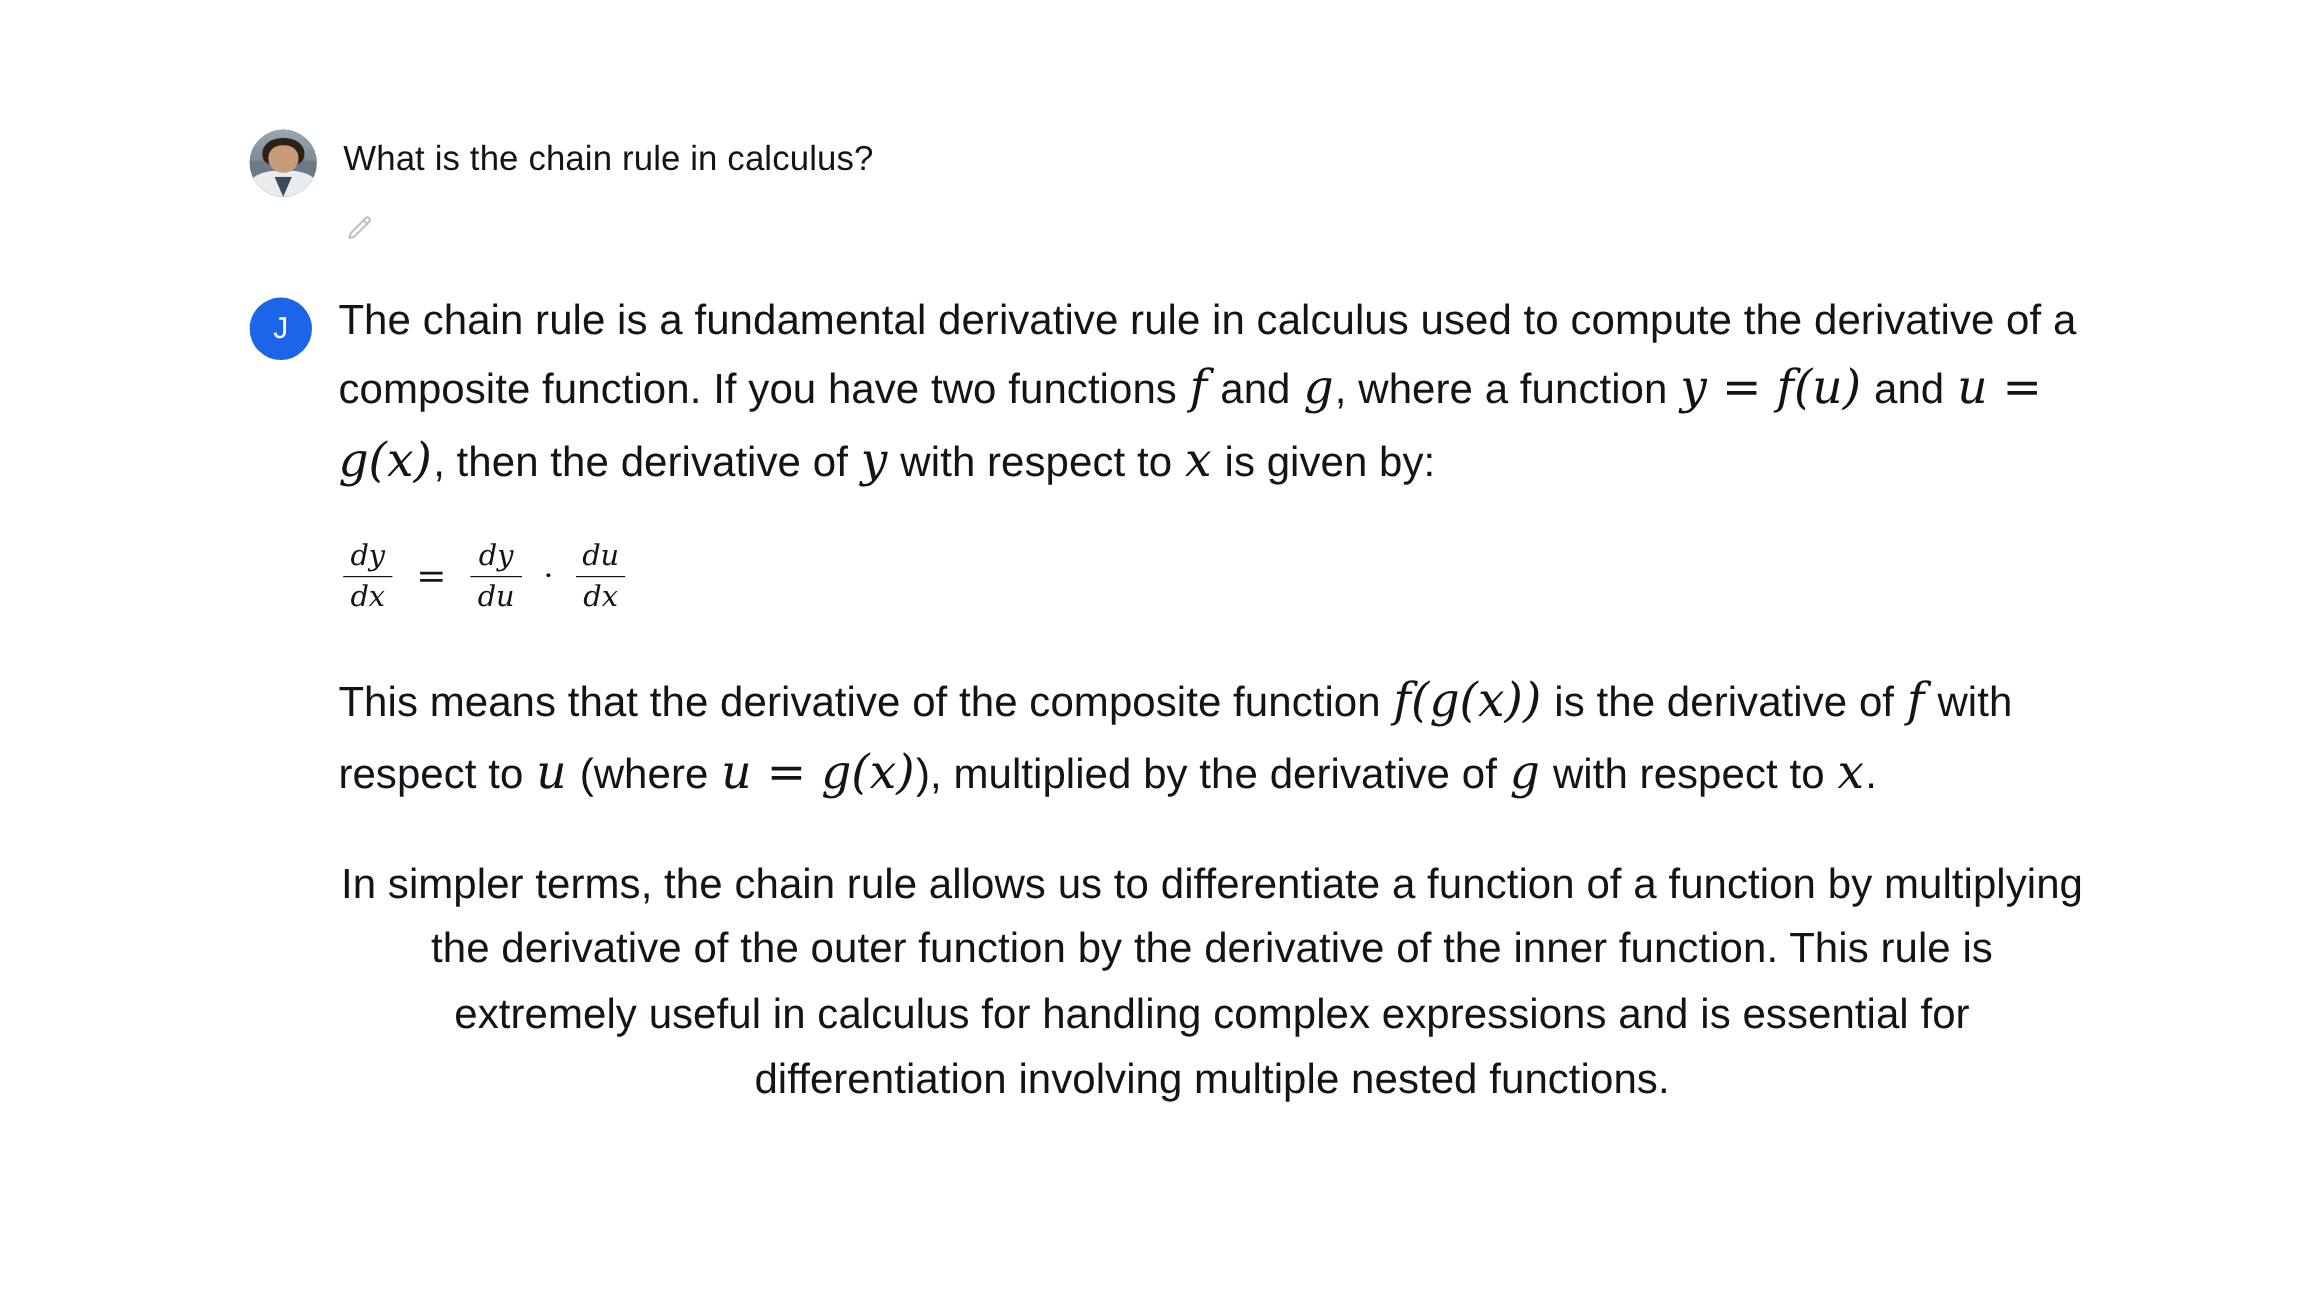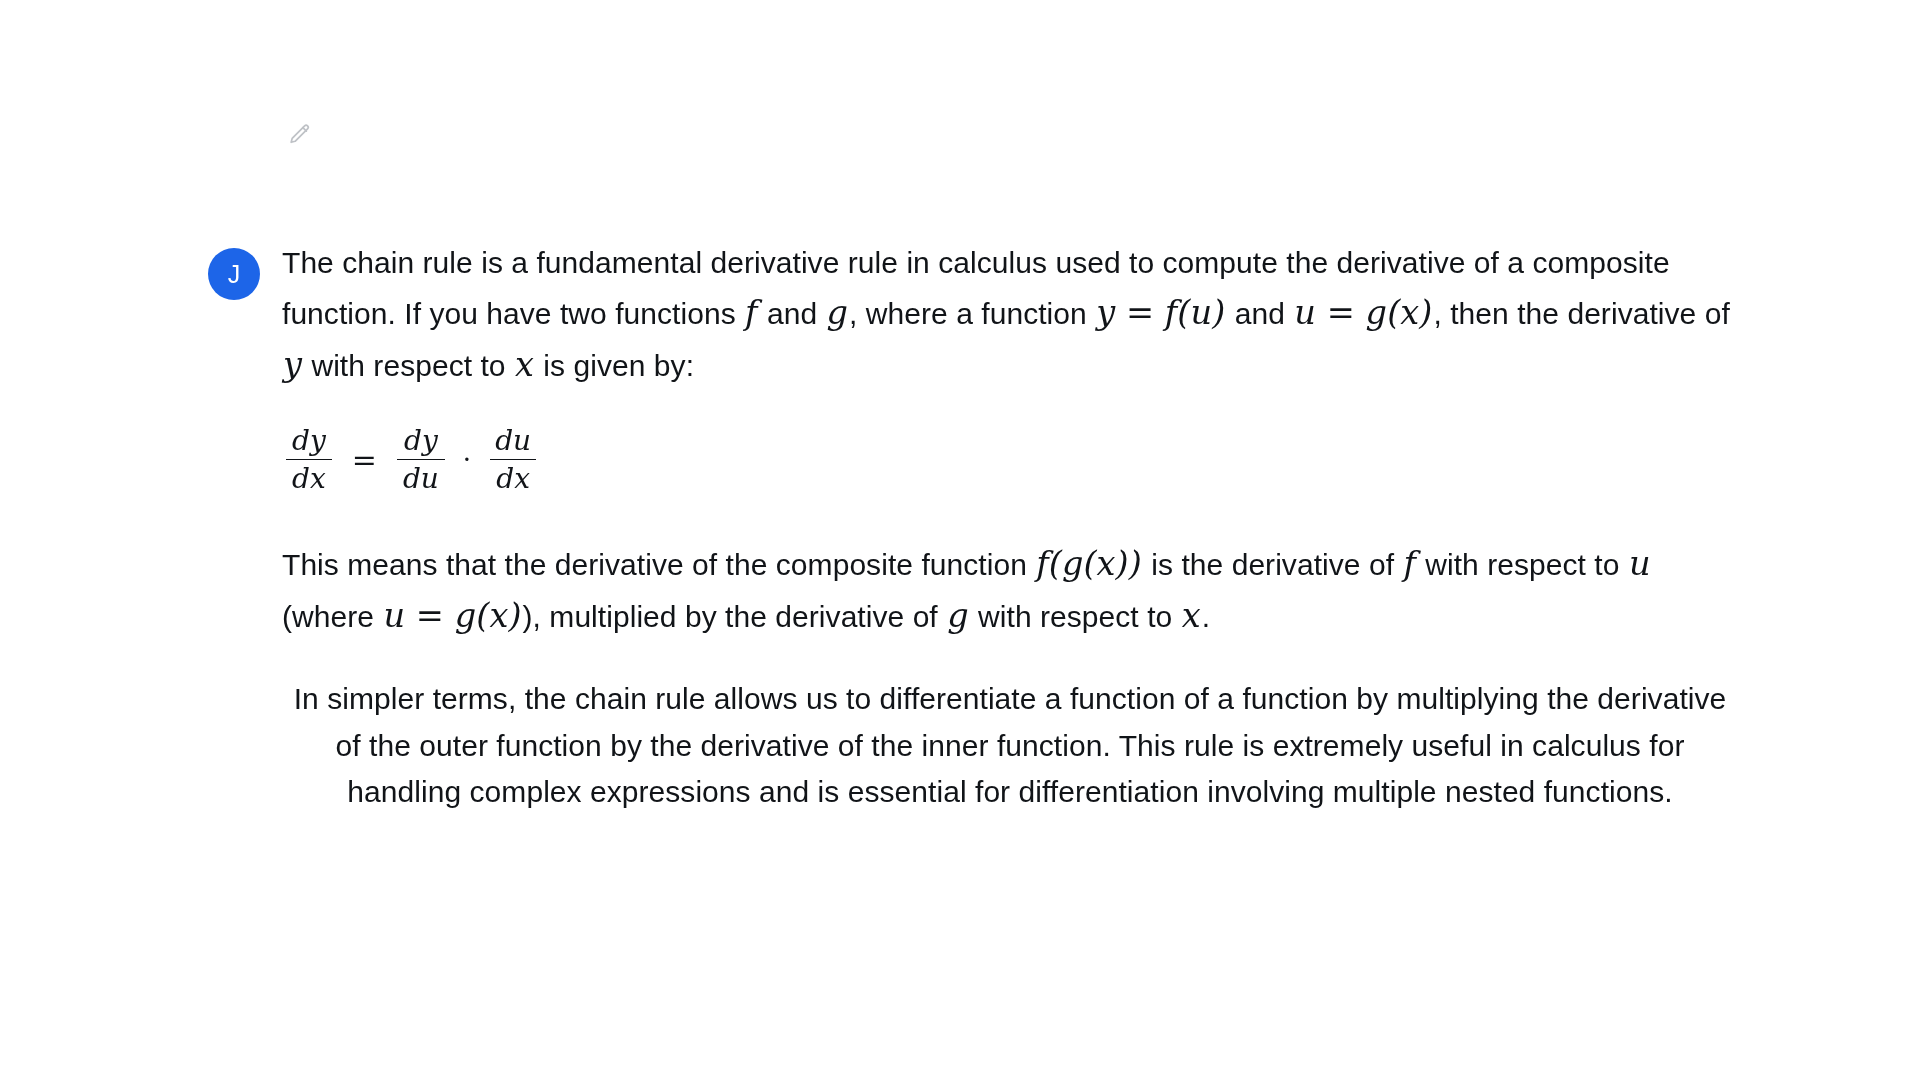--- a/index.html
+++ b/index.html
@@ -132,21 +132,21 @@
     justify-content: center;
     font-size: 25px;
     font-weight: 400;
     margin-top: 8px;
   }
   .assistant-body {
     flex: 1 1 auto;
     min-width: 0;
   }
   .para {
-    font-size: 30px;
+    font-size: 35px;
     line-height: 1.55;
     color: #111418;
     margin: 0 0 34px 0;
     letter-spacing: .05px;
   }
   .para:last-child { margin-bottom: 0; text-align: center; }
 
   
   .m {
     font-family: "DejaVu Serif", "Liberation Serif", serif;
@@ -161,41 +161,51 @@
     display: flex;
     align-items: center;
     gap: 16px;
     font-family: "DejaVu Serif", "Liberation Serif", serif;
   }
   .frac {
     display: inline-flex;
     flex-direction: column;
     align-items: center;
     font-style: italic;
-    font-size: 28px;
+    font-size: 24px;
     line-height: 1.12;
   }
   .frac .num { padding: 0 6px 3px 6px; }
   .frac .den { padding: 3px 6px 0 6px; border-top: 1.6px solid #111418; }
   .eqsign {
     font-size: 30px;
     font-style: normal;
     padding: 0 4px;
   }
   .cdot {
     font-size: 26px;
     padding: 0 2px;
   }
 </style>
 </head>
 <body>
 
 <div class="conversation">
 
   <div class="user-turn">
+    <div class="user-row">
+      <div class="avatar-photo">
+        <div class="sky"></div>
+        <div class="body"></div>
+        <div class="hair"></div>
+        <div class="face"></div>
+        <div class="collar"></div>
+      </div>
+      <div class="user-text">What is the chain rule in calculus?</div>
+    </div>
     <div class="edit-row">
       <span class="pencil-icon">
         <svg viewBox="0 0 24 24" width="26" height="26" fill="none" stroke="#8a9098" stroke-width="1.6" stroke-linecap="round" stroke-linejoin="round">
           <path d="M17.2 3.6a1.9 1.9 0 0 1 2.7 2.7L8.4 17.8l-3.6.9.9-3.6z"></path>
           <path d="M15.6 5.2l3.2 3.2"></path>
         </svg>
       </span>
     </div>
   </div>
 

